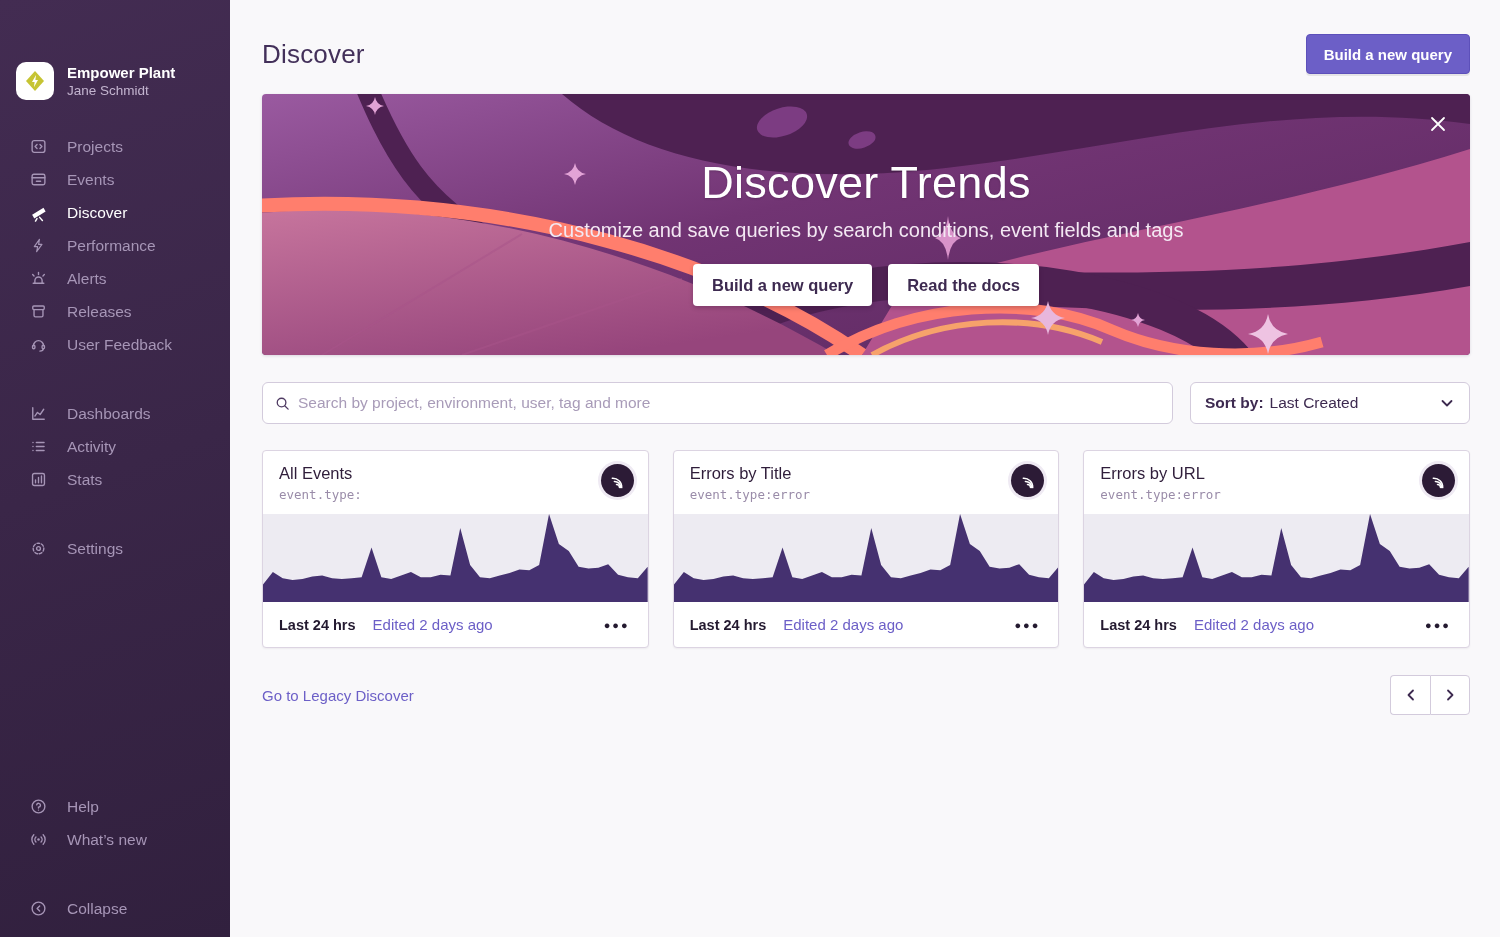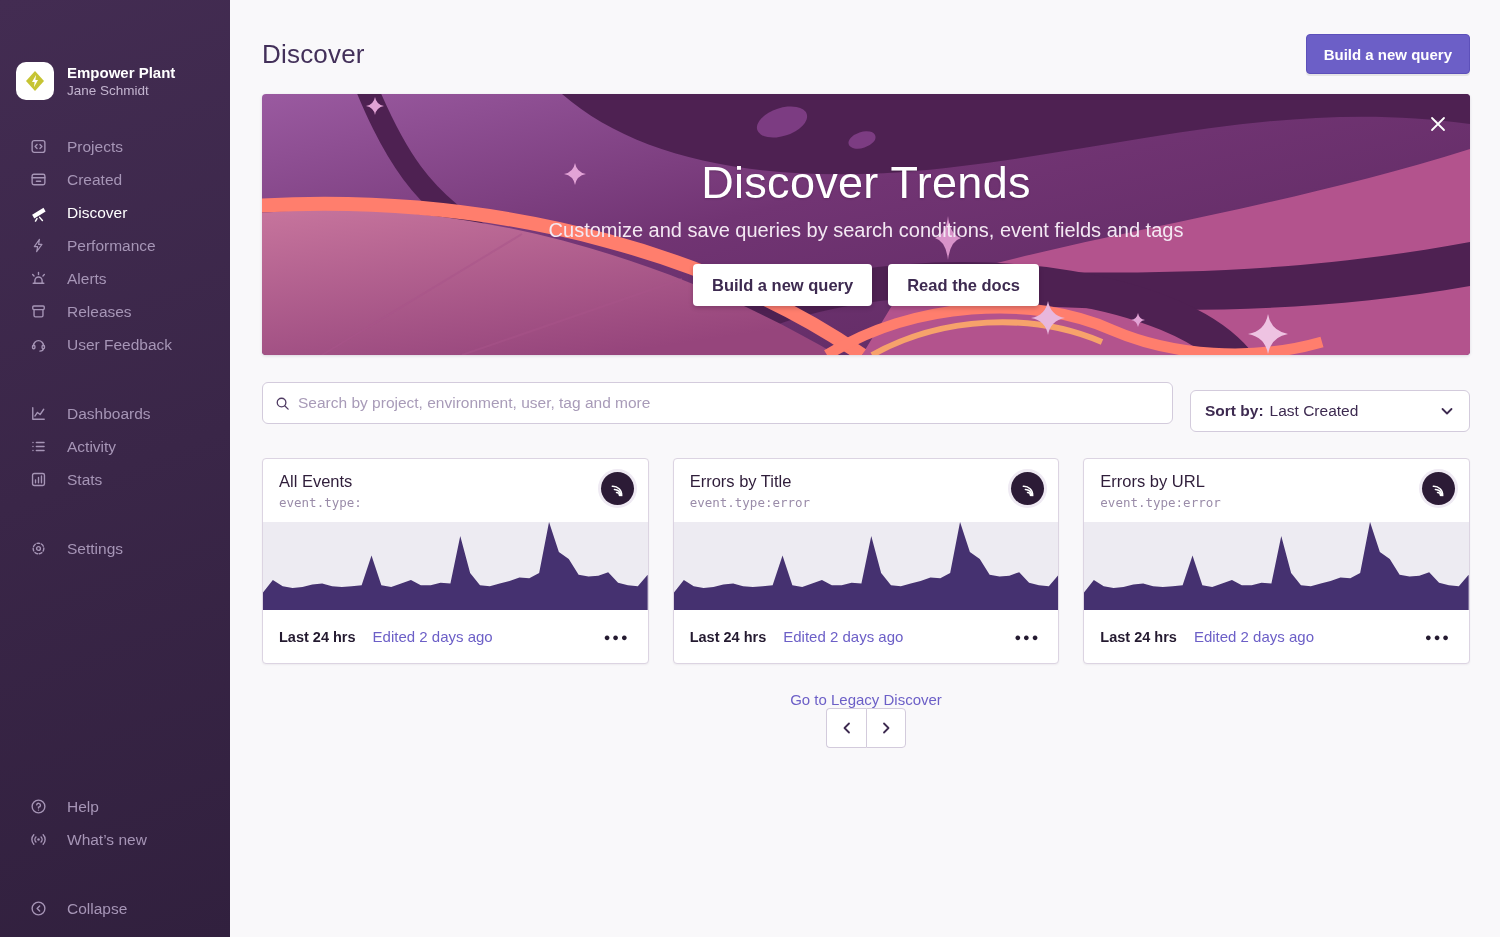--- a/index.html
+++ b/index.html
@@ -72,21 +72,21 @@
     flex:1; height:42px; background:#fff; border:1px solid #d3cbdc; border-radius:6px;
     display:flex; align-items:center; padding:0 12px; gap:8px;
   }
   .search-box input {
     flex:1; border:none; outline:none; font-size:15.5px; font-family:inherit; color:#43305a; background:transparent;
   }
   .search-box input::placeholder { color:#a89bb8; }
   .sort-btn {
     width:280px; height:42px; background:#fff; border:1px solid #d3cbdc; border-radius:6px;
     display:flex; align-items:center; padding:0 14px; gap:6px; cursor:pointer;
-    font-size:15.5px; color:#3d2a50; font-family:inherit;margin-top:8px;
+    font-size:15.5px; color:#3d2a50; font-family:inherit;
   }
   .sort-btn .lbl { font-weight:bold; }
   .sort-btn .chev { margin-left:auto; display:flex; }
 
   
   .cards { display:grid; grid-template-columns:repeat(3,1fr); gap:24px; margin-top:26px; }
   .card {
     background:#fff; border:1px solid #dcd4e2; border-radius:4px; overflow:hidden;
     box-shadow:0 1px 2px rgba(50,30,70,.06); display:flex; flex-direction:column;
   }
@@ -94,27 +94,27 @@
   .card-title { font-size:16.5px; color:#2f1d3a; }
   .card-query { font-family:"DejaVu Sans Mono","Liberation Mono",monospace; font-size:12.5px; color:#9a8ca9; margin-top:4px; }
   .card-avatar {
     position:absolute; top:13px; right:14px; width:33px; height:33px; border-radius:50%;
     background:#2c1b36; display:flex; align-items:center; justify-content:center;
     box-shadow:0 0 0 3px #efeaf3;
   }
   .card-chart { height:88px; background:var(--chart-bg,#edebf2); }
   .card-chart svg { display:block; width:100%; height:88px; }
   .card-chart polygon { fill:var(--chart-fill,#453170); }
-  .card-foot { display:flex; align-items:center; padding:0 16px; height:53px; }
+  .card-foot { display:flex; align-items:center; padding:0 16px; height:45px; }
   .card-time { font-size:14.5px; font-weight:bold; color:#241a30; }
   .card-edited { font-size:15px; color:var(--accent,#6c5fc7); margin-left:17px; }
   .card-menu { margin-left:auto; background:none; border:none; cursor:pointer; color:#241a30; font-size:11px; letter-spacing:2px; font-family:inherit; padding:4px 2px; }
 
   
-  .bottom-row { display:flex; align-items:center; justify-content:space-between; margin-top:27px;flex-direction:column; }
+  .bottom-row { display:flex; align-items:center; justify-content:space-between; margin-top:27px; }
   .legacy-link { font-size:15px; color:var(--accent,#6c5fc7); text-decoration:none; cursor:pointer; }
   .pager { display:flex; }
   .pager button {
     width:40px; height:40px; background:#fff; border:1px solid #d3cbdc;
     display:flex; align-items:center; justify-content:center; cursor:pointer; color:#3d2a50;
   }
   .pager button:first-child { border-radius:4px 0 0 4px; border-right:none; }
   .pager button:last-child { border-radius:0 4px 4px 0; }
 </style>
 </head>
@@ -144,21 +144,21 @@
       </span>
       <span>Projects</span>
     </a>
     <a class="nav-item">
       <span class="nicon">
         <svg width="17" height="17" viewBox="0 0 16 16" fill="none" stroke="currentColor" stroke-width="1.3" stroke-linecap="round" stroke-linejoin="round">
             <rect x="2" y="3" width="12" height="10" rx="1.6"></rect>
             <path d="M2 6.4h12M6 9.6h4"></path>
           </svg>
       </span>
-      <span>Created</span>
+      <span>Events</span>
     </a>
     <a class="nav-item active">
       <span class="nicon">
         <svg width="18" height="18" viewBox="0 0 16 16" fill="none" stroke="currentColor" stroke-width="1.3" stroke-linecap="round" stroke-linejoin="round">
             <path d="M1.9 9.6 12 3.4l1.9 3.2L3.8 12.8Z" fill="currentColor" stroke="none"></path>
             <path d="M8.6 11.9l2.4 2.7M6.2 13l-1.3 2.2"></path>
           </svg>
       </span>
       <span>Discover</span>
     </a>

